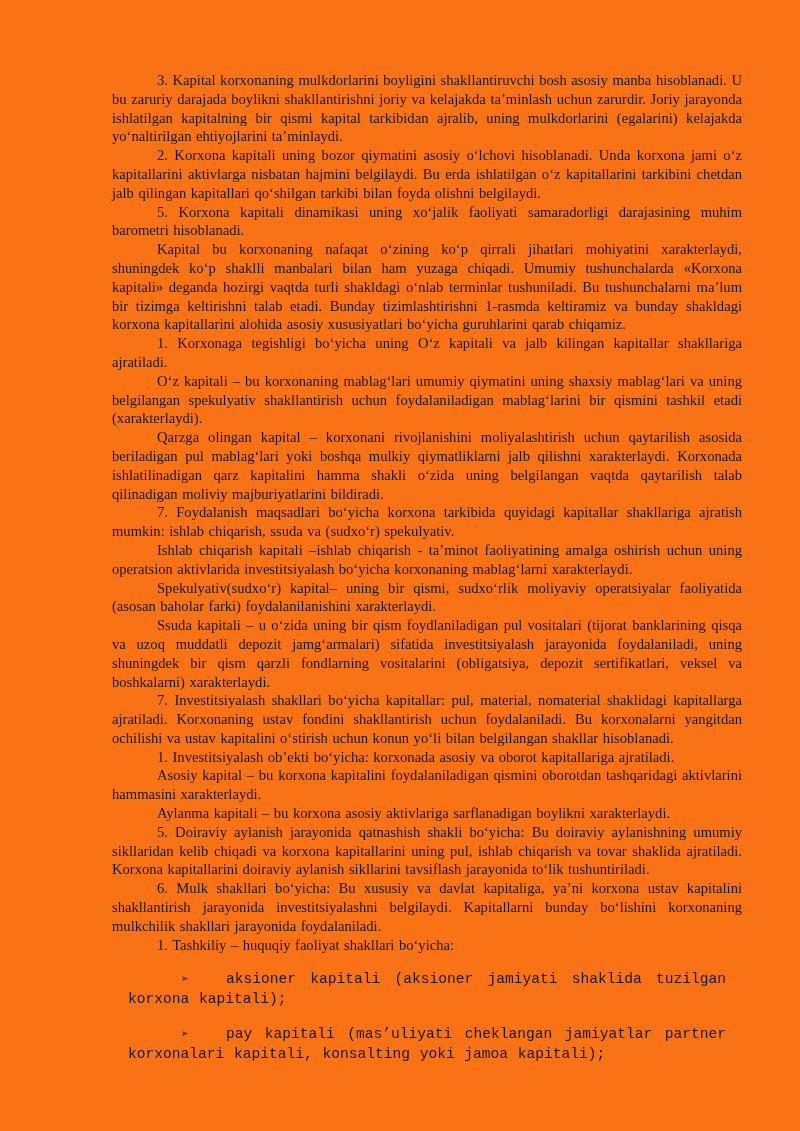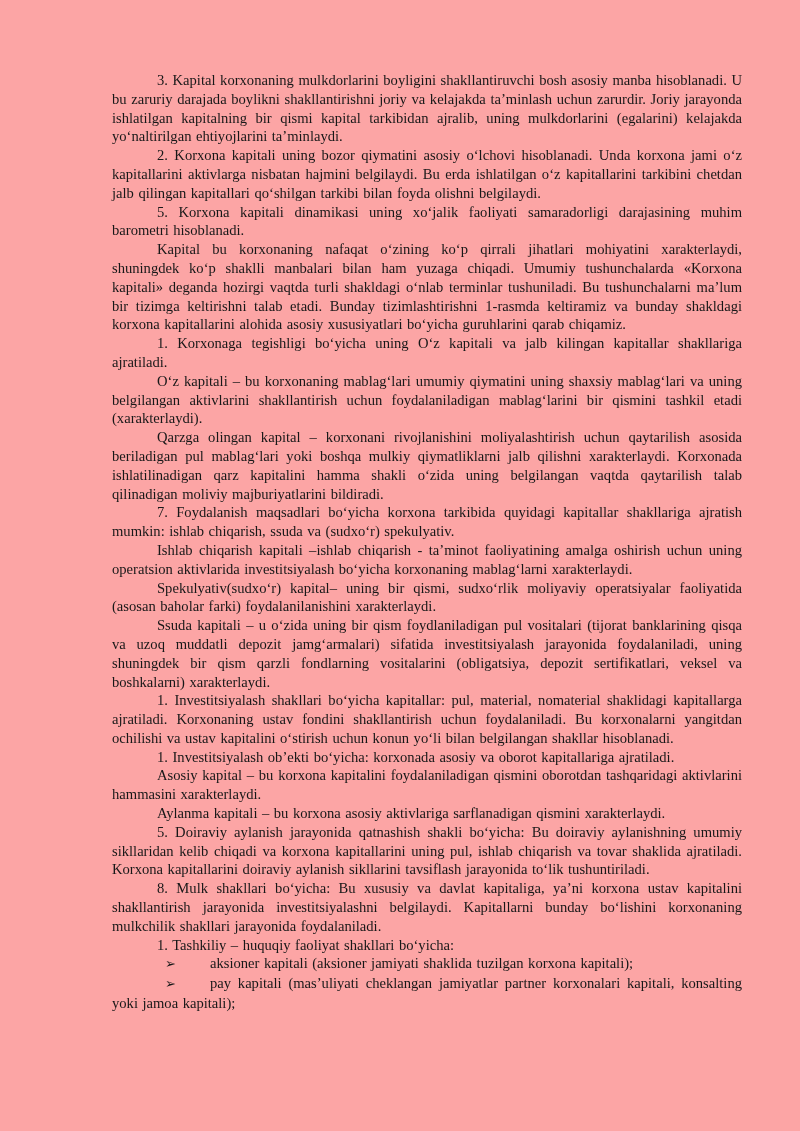--- a/index.html
+++ b/index.html
@@ -5,73 +5,74 @@
   html, body {
     margin: 0;
     padding: 0;
     background: #fdfdfd;
   }
   .page {
     position: relative;
     box-sizing: border-box;
     width: 800px;
     height: 1131px;
-    background: #fca5a5;
+    background: #f97316;
     font-family: "Liberation Serif", serif;
     color: #181818;
     overflow: hidden;
   }
   .content {
     position: absolute;
     top: 71px;
     left: 112px;
     width: 630px;
   }
   .para {
     margin: 0;
     text-align: justify;
     text-indent: 45px;
     font-size: 14.6px;
     line-height: 18.8px;
     word-spacing: 0.06em;
   }
   .bullet-item {
-    margin: 0;
+    margin: 16px;
     text-align: justify;
     text-indent: 0;
     font-size: 14.6px;
     line-height: 18.8px;
     word-spacing: 0.06em;
+    font-family: Liberation Mono, monospace;
   }
   .bullet-glyph {
     display: inline-block;
     margin-left: 53px;
     width: 45px;
     font-size: 13px;
   }
 </style>
 </head>
 <body>
 
 <div class="page">
   <div class="content">
     <p class="para">3. Kapital korxonaning mulkdorlarini boyligini shakllantiruvchi bosh asosiy manba hisoblanadi. U bu zaruriy darajada boylikni shakllantirishni joriy va kelajakda ta’minlash uchun zarurdir. Joriy jarayonda ishlatilgan kapitalning bir qismi kapital tarkibidan ajralib, uning mulkdorlarini (egalarini) kelajakda yo‘naltirilgan ehtiyojlarini ta’minlaydi.</p>
     <p class="para">2. Korxona kapitali uning bozor qiymatini asosiy o‘lchovi hisoblanadi. Unda korxona jami o‘z kapitallarini aktivlarga nisbatan hajmini belgilaydi. Bu erda ishlatilgan o‘z kapitallarini tarkibini chetdan jalb qilingan kapitallari qo‘shilgan tarkibi bilan foyda olishni belgilaydi.</p>
     <p class="para">5. Korxona kapitali dinamikasi uning xo‘jalik faoliyati samaradorligi darajasining muhim barometri hisoblanadi.</p>
     <p class="para">Kapital bu korxonaning nafaqat o‘zining ko‘p qirrali jihatlari mohiyatini xarakterlaydi, shuningdek ko‘p shaklli manbalari bilan ham yuzaga chiqadi. Umumiy tushunchalarda «Korxona kapitali» deganda hozirgi vaqtda turli shakldagi o‘nlab terminlar tushuniladi. Bu tushunchalarni ma’lum bir tizimga keltirishni talab etadi. Bunday tizimlashtirishni 1-rasmda keltiramiz va bunday shakldagi korxona kapitallarini alohida asosiy xususiyatlari bo‘yicha guruhlarini qarab chiqamiz.</p>
     <p class="para">1. Korxonaga tegishligi bo‘yicha uning O‘z kapitali va jalb kilingan kapitallar shakllariga ajratiladi.</p>
-    <p class="para">O‘z kapitali – bu korxonaning mablag‘lari umumiy qiymatini uning shaxsiy mablag‘lari va uning belgilangan aktivlarini shakllantirish uchun foydalaniladigan mablag‘larini bir qismini tashkil etadi (xarakterlaydi).</p>
+    <p class="para">O‘z kapitali – bu korxonaning mablag‘lari umumiy qiymatini uning shaxsiy mablag‘lari va uning belgilangan spekulyativ shakllantirish uchun foydalaniladigan mablag‘larini bir qismini tashkil etadi (xarakterlaydi).</p>
     <p class="para">Qarzga olingan kapital – korxonani rivojlanishini moliyalashtirish uchun qaytarilish asosida beriladigan pul mablag‘lari yoki boshqa mulkiy qiymatliklarni jalb qilishni xarakterlaydi. Korxonada ishlatilinadigan qarz kapitalini hamma shakli o‘zida uning belgilangan vaqtda qaytarilish talab qilinadigan moliviy majburiyatlarini bildiradi.</p>
     <p class="para">7. Foydalanish maqsadlari bo‘yicha korxona tarkibida quyidagi kapitallar shakllariga ajratish mumkin: ishlab chiqarish, ssuda va (sudxo‘r) spekulyativ.</p>
     <p class="para">Ishlab chiqarish kapitali –ishlab chiqarish - ta’minot faoliyatining amalga oshirish uchun uning operatsion aktivlarida investitsiyalash bo‘yicha korxonaning mablag‘larni xarakterlaydi.</p>
     <p class="para">Spekulyativ(sudxo‘r) kapital– uning bir qismi, sudxo‘rlik moliyaviy operatsiyalar faoliyatida (asosan baholar farki) foydalanilanishini xarakterlaydi.</p>
     <p class="para">Ssuda kapitali – u o‘zida uning bir qism foydlaniladigan pul vositalari (tijorat banklarining qisqa va uzoq muddatli depozit jamg‘armalari) sifatida investitsiyalash jarayonida foydalaniladi, uning shuningdek bir qism qarzli fondlarning vositalarini (obligatsiya, depozit sertifikatlari, veksel va boshkalarni) xarakterlaydi.</p>
-    <p class="para">1. Investitsiyalash shakllari bo‘yicha kapitallar: pul, material, nomaterial shaklidagi kapitallarga ajratiladi. Korxonaning ustav fondini shakllantirish uchun foydalaniladi. Bu korxonalarni yangitdan ochilishi va ustav kapitalini o‘stirish uchun konun yo‘li bilan belgilangan shakllar hisoblanadi.</p>
+    <p class="para">7. Investitsiyalash shakllari bo‘yicha kapitallar: pul, material, nomaterial shaklidagi kapitallarga ajratiladi. Korxonaning ustav fondini shakllantirish uchun foydalaniladi. Bu korxonalarni yangitdan ochilishi va ustav kapitalini o‘stirish uchun konun yo‘li bilan belgilangan shakllar hisoblanadi.</p>
     <p class="para">1. Investitsiyalash ob’ekti bo‘yicha: korxonada asosiy va oborot kapitallariga ajratiladi.</p>
     <p class="para">Asosiy kapital – bu korxona kapitalini foydalaniladigan qismini oborotdan tashqaridagi aktivlarini hammasini xarakterlaydi.</p>
-    <p class="para">Aylanma kapitali – bu korxona asosiy aktivlariga sarflanadigan qismini xarakterlaydi.</p>
+    <p class="para">Aylanma kapitali – bu korxona asosiy aktivlariga sarflanadigan boylikni xarakterlaydi.</p>
     <p class="para">5. Doiraviy aylanish jarayonida qatnashish shakli bo‘yicha: Bu doiraviy aylanishning umumiy sikllaridan kelib chiqadi va korxona kapitallarini uning pul, ishlab chiqarish va tovar shaklida ajratiladi. Korxona kapitallarini doiraviy aylanish sikllarini tavsiflash jarayonida to‘lik tushuntiriladi.</p>
-    <p class="para">8. Mulk shakllari bo‘yicha: Bu xususiy va davlat kapitaliga, ya’ni korxona ustav kapitalini shakllantirish jarayonida investitsiyalashni belgilaydi. Kapitallarni bunday bo‘lishini korxonaning mulkchilik shakllari jarayonida foydalaniladi.</p>
+    <p class="para">6. Mulk shakllari bo‘yicha: Bu xususiy va davlat kapitaliga, ya’ni korxona ustav kapitalini shakllantirish jarayonida investitsiyalashni belgilaydi. Kapitallarni bunday bo‘lishini korxonaning mulkchilik shakllari jarayonida foydalaniladi.</p>
     <p class="para">1. Tashkiliy – huquqiy faoliyat shakllari bo‘yicha:</p>
     <p class="bullet-item"><span class="bullet-glyph">➢</span><span>aksioner kapitali (aksioner jamiyati shaklida tuzilgan korxona kapitali);</span></p>
     <p class="bullet-item"><span class="bullet-glyph">➢</span><span>pay kapitali (mas’uliyati cheklangan jamiyatlar partner korxonalari kapitali, konsalting yoki jamoa kapitali);</span></p>
   </div>
 </div>
 
 </body></html>

